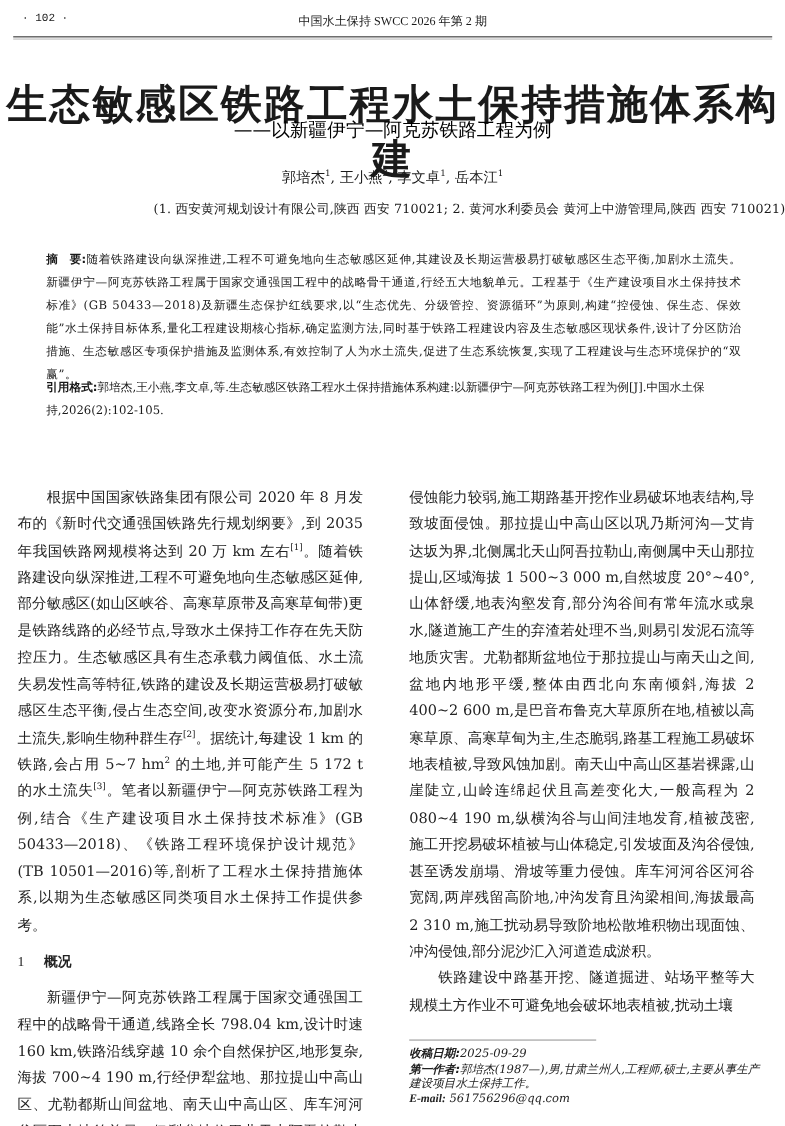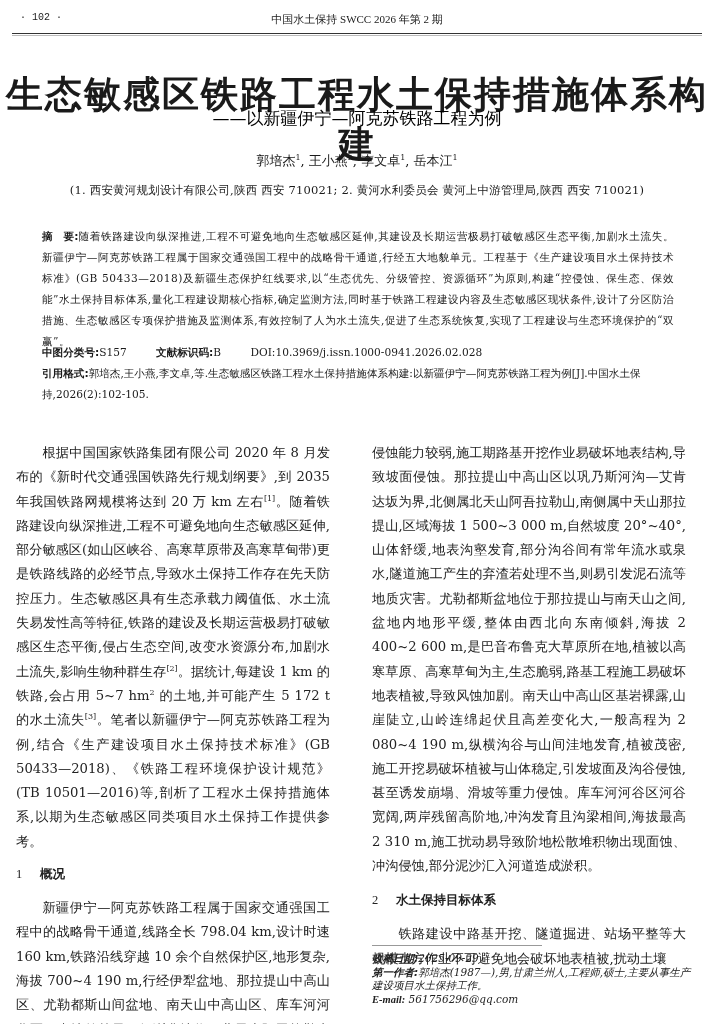--- a/index.html
+++ b/index.html
@@ -33,21 +33,21 @@
   .subtitle {
     position: absolute; left: 0; width: 714px; top: 107px; text-align: center;
     font-size: 17px; font-family: "DejaVu Sans", sans-serif; color: #000000;
   }
   .authors {
     position: absolute; left: 0; width: 714px; top: 152px; text-align: center;
     font-size: 13px;
   }
   .authors sup { font-size: 8px; }
   .affil {
-    position: absolute; left: 0; width: 714px; top: 183px; text-align: center;
+    position: absolute; left: 0; width: 714px; top: 183px; text-align: right;
     font-size: 11.5px; letter-spacing: 0.2px;
   }
   .abstract {
     position: absolute; left: 42px; width: 632px; top: 226px;
     font-size: 10.6px; line-height: 21px; letter-spacing: 0.5px;
     text-align: justify;
   }
   .label { font-family: "DejaVu Sans", sans-serif; font-weight: bold; letter-spacing: 0; }
   .meta-block {
     position: absolute; left: 42px; width: 632px; top: 342px;
@@ -99,46 +99,38 @@
   <span>岳本江</span><sup>1</sup>
 </div>
 
 <div class="affil">(1. 西安黄河规划设计有限公司,陕西 西安 710021; 2. 黄河水利委员会 黄河上中游管理局,陕西 西安 710021)</div>
 
 <div class="abstract">
   <span class="label">摘　要:</span><span>随着铁路建设向纵深推进,工程不可避免地向生态敏感区延伸,其建设及长期运营极易打破敏感区生态平衡,加剧水土流失。新疆伊宁—阿克苏铁路工程属于国家交通强国工程中的战略骨干通道,行经五大地貌单元。工程基于《生产建设项目水土保持技术标准》(GB 50433—2018)及新疆生态保护红线要求,以“生态优先、分级管控、资源循环”为原则,构建“控侵蚀、保生态、保效能”水土保持目标体系,量化工程建设期核心指标,确定监测方法,同时基于铁路工程建设内容及生态敏感区现状条件,设计了分区防治措施、生态敏感区专项保护措施及监测体系,有效控制了人为水土流失,促进了生态系统恢复,实现了工程建设与生态环境保护的“双赢”。</span>
 </div>
 
 <div class="meta-block">
-  <div class="meta-line">
-    <span class="label">中图分类号:</span><span>S157</span><span class="gap"></span>
-    <span class="label">文献标识码:</span><span>B</span><span class="gap"></span>
-    <span>DOI:</span><span>10.3969/j.issn.1000-0941.2026.02.028</span>
-  </div>
   <div>
     <span class="label">引用格式:</span><span>郭培杰,王小燕,李文卓,等.生态敏感区铁路工程水土保持措施体系构建:以新疆伊宁—阿克苏铁路工程为例[J].中国水土保持,2026(2):102-105.</span>
   </div>
 </div>
 
 <div class="col col-left">
   <p class="para"><span>根据中国国家铁路集团有限公司 2020 年 8 月发布的《新时代交通强国铁路先行规划纲要》,到 2035 年我国铁路网规模将达到 20 万 km 左右</span><sup>[1]</sup><span>。随着铁路建设向纵深推进,工程不可避免地向生态敏感区延伸,部分敏感区(如山区峡谷、高寒草原带及高寒草甸带)更是铁路线路的必经节点,导致水土保持工作存在先天防控压力。生态敏感区具有生态承载力阈值低、水土流失易发性高等特征,铁路的建设及长期运营极易打破敏感区生态平衡,侵占生态空间,改变水资源分布,加剧水土流失,影响生物种群生存</span><sup>[2]</sup><span>。据统计,每建设 1 km 的铁路,会占用 5~7 hm</span><sup>2</sup><span> 的土地,并可能产生 5 172 t 的水土流失</span><sup>[3]</sup><span>。笔者以新疆伊宁—阿克苏铁路工程为例,结合《生产建设项目水土保持技术标准》(GB 50433—2018)、《铁路工程环境保护设计规范》(TB 10501—2016)等,剖析了工程水土保持措施体系,以期为生态敏感区同类项目水土保持工作提供参考。</span></p>
 
   <div class="section-head">
     <span class="num">1</span><span>概况</span>
   </div>
 
   <p class="para">新疆伊宁—阿克苏铁路工程属于国家交通强国工程中的战略骨干通道,线路全长 798.04 km,设计时速 160 km,铁路沿线穿越 10 余个自然保护区,地形复杂,海拔 700~4 190 m,行经伊犁盆地、那拉提山中高山区、尤勒都斯山间盆地、南天山中高山区、库车河河谷区五大地貌单元。伊犁盆地位于北天山阿吾拉勒山段与南天山那拉提山段之间,海拔 700~1 000 m,以农业用地为主,土壤类型主要为潮土、灌耕土,土壤抗</p>
 </div>
 
 <div class="col col-right">
   <p class="para" style="text-indent:0">侵蚀能力较弱,施工期路基开挖作业易破坏地表结构,导致坡面侵蚀。那拉提山中高山区以巩乃斯河沟—艾肯达坂为界,北侧属北天山阿吾拉勒山,南侧属中天山那拉提山,区域海拔 1 500~3 000 m,自然坡度 20°~40°,山体舒缓,地表沟壑发育,部分沟谷间有常年流水或泉水,隧道施工产生的弃渣若处理不当,则易引发泥石流等地质灾害。尤勒都斯盆地位于那拉提山与南天山之间,盆地内地形平缓,整体由西北向东南倾斜,海拔 2 400~2 600 m,是巴音布鲁克大草原所在地,植被以高寒草原、高寒草甸为主,生态脆弱,路基工程施工易破坏地表植被,导致风蚀加剧。南天山中高山区基岩裸露,山崖陡立,山岭连绵起伏且高差变化大,一般高程为 2 080~4 190 m,纵横沟谷与山间洼地发育,植被茂密,施工开挖易破坏植被与山体稳定,引发坡面及沟谷侵蚀,甚至诱发崩塌、滑坡等重力侵蚀。库车河河谷区河谷宽阔,两岸残留高阶地,冲沟发育且沟梁相间,海拔最高 2 310 m,施工扰动易导致阶地松散堆积物出现面蚀、冲沟侵蚀,部分泥沙汇入河道造成淤积。</p>
 
-  <div class="section-head" style="margin-top:10px">
-    <span class="num">2</span><span>水土保持目标体系</span>
-  </div>
 
   <p class="para">铁路建设中路基开挖、隧道掘进、站场平整等大规模土方作业不可避免地会破坏地表植被,扰动土壤</p>
 </div>
 
 <div class="footnote-rule"></div>
 <div class="footnotes">
   <div>
     <span class="fn-label">收稿日期:</span><span>2025-09-29</span>
   </div>
   <div>

